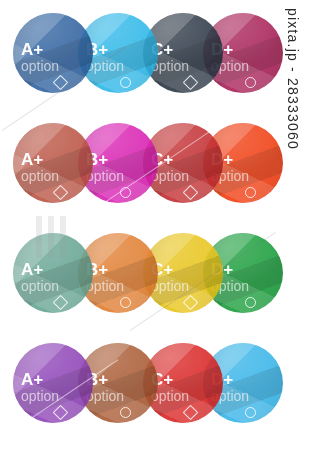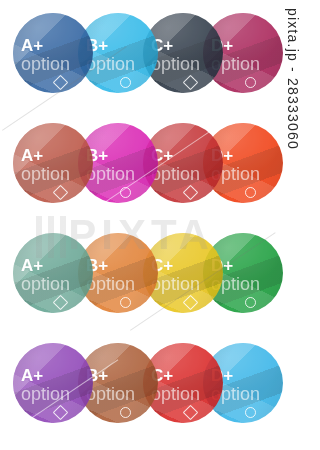--- a/index.html
+++ b/index.html
@@ -169,21 +169,21 @@
     font-weight: 700;
     color: #ffffff;
     letter-spacing: 0px;
     line-height: 1;
     margin-bottom: 1px;
     text-shadow: 0 0 2px rgba(0,0,0,0.06);
   }
   .lbl-sub {
     display: block;
     font-family: "Liberation Sans", sans-serif;
-    font-size: 18px;
+    font-size: 14px;
     font-weight: 400;
     color: rgba(255,255,255,0.62);
     letter-spacing: 0px;
     line-height: 1;
     white-space: nowrap;
   }
 
   .mini-icon {
     position: absolute;
     z-index: 7;
@@ -442,19 +442,18 @@
         </div>
       </div>
     </div>
 
   <div class="hairline dark" style="left:2px; top:130px; width:150px; transform:rotate(-34deg);"></div>
   <div class="hairline" style="left:100px; top:205px; width:190px; transform:rotate(-34deg);"></div>
   <div class="hairline dark" style="left:130px; top:330px; width:175px; transform:rotate(-34deg);"></div>
   <div class="hairline" style="left:10px; top:432px; width:130px; transform:rotate(-34deg);"></div>
 
   <div class="wm-bars"></div>
-  <div class="wm-center">PIXTA</div>
 
   <div class="wm-side">
     <span>pixta.jp - 28333060</span>
   </div>
 
 </div>
 
 </body></html>

